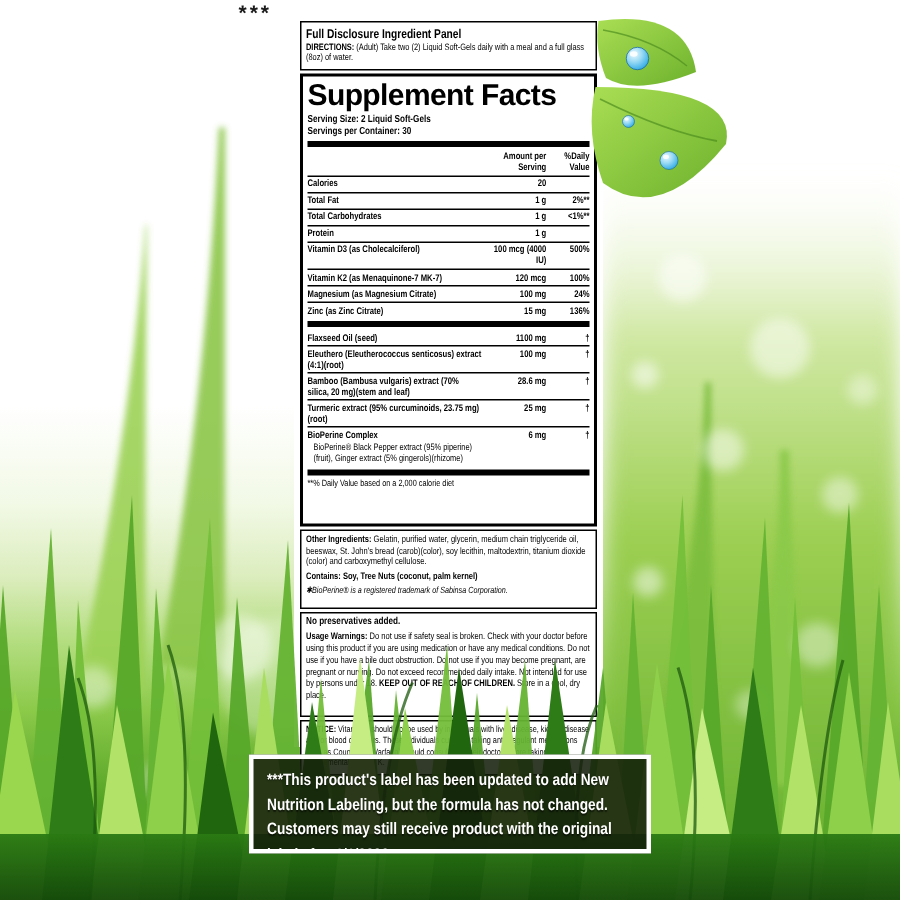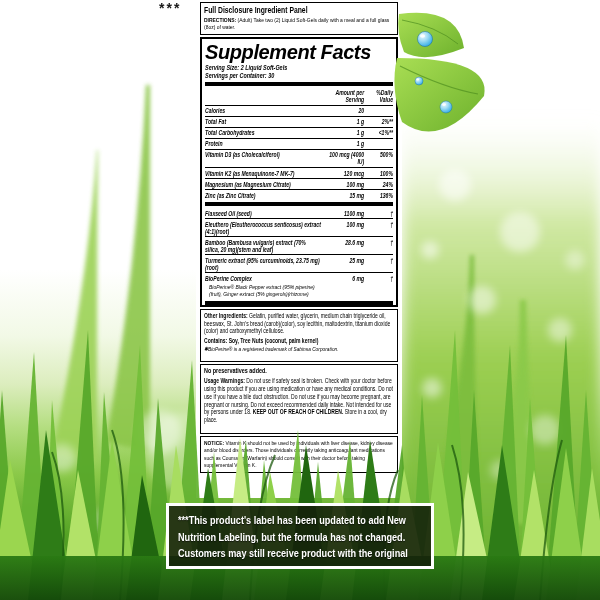--- a/index.html
+++ b/index.html
@@ -5,30 +5,30 @@
   html,body{margin:0;padding:0;background:#fff;}
   .stage{position:relative;width:600px;height:600px;overflow:hidden;
          font-family:"Liberation Sans",sans-serif;background:#fff;}
   svg.bg,svg.fg{position:absolute;left:0;top:0;width:600px;height:600px;}
   svg.bg{z-index:0;} svg.fg{z-index:2;pointer-events:none;}
 
   .stars{position:absolute;left:159px;top:0px;z-index:3;font-weight:bold;
          font-size:14px;letter-spacing:2px;color:#1a1a1a;}
 
   .label{position:absolute;left:196px;top:0;width:206px;height:498px;z-index:1;
-         background:#fff;padding:2px 4px;box-sizing:border-box;color:#000;}
+         background:#fff;padding:14px 4px;box-sizing:border-box;color:#000;}
   .box{border:1.5px solid #000;background:#fff;margin-bottom:2px;
        padding:2px 3px;box-sizing:border-box;overflow:hidden;}
   .cx{width:125%;transform:scaleX(0.8);transform-origin:0 0;}
 
   .disc{height:33px;}
   .disc-title{font-weight:bold;font-size:8.5px;margin-bottom:1px;}
   .disc-text{font-size:6.2px;line-height:1.18;}
 
-  .facts{height:270px;border-width:2px;font-style:italic;}
+  .facts{height:302px;border-width:2px;}
   .sf-title{font-weight:bold;font-size:20px;letter-spacing:-0.4px;white-space:nowrap;
             transform:scaleX(1.0);line-height:1.0;margin:1px 0 2px 0;}
   .serv{font-size:6.8px;font-weight:600;line-height:1.15;}
   .bar{height:4px;background:#000;margin:2px 0;}
   .hdr{display:grid;grid-template-columns:1fr 50px 32px;column-gap:4px;
        font-weight:bold;font-size:6.4px;line-height:1.1;padding:1px 0 2px 0;
        border-bottom:1px solid #000;}
   .hdr .h{text-align:right;}
   .row{display:grid;grid-template-columns:1fr 50px 32px;column-gap:4px;
        font-size:6.4px;line-height:1.1;padding:1.5px 0;border-bottom:1px solid #000;}

